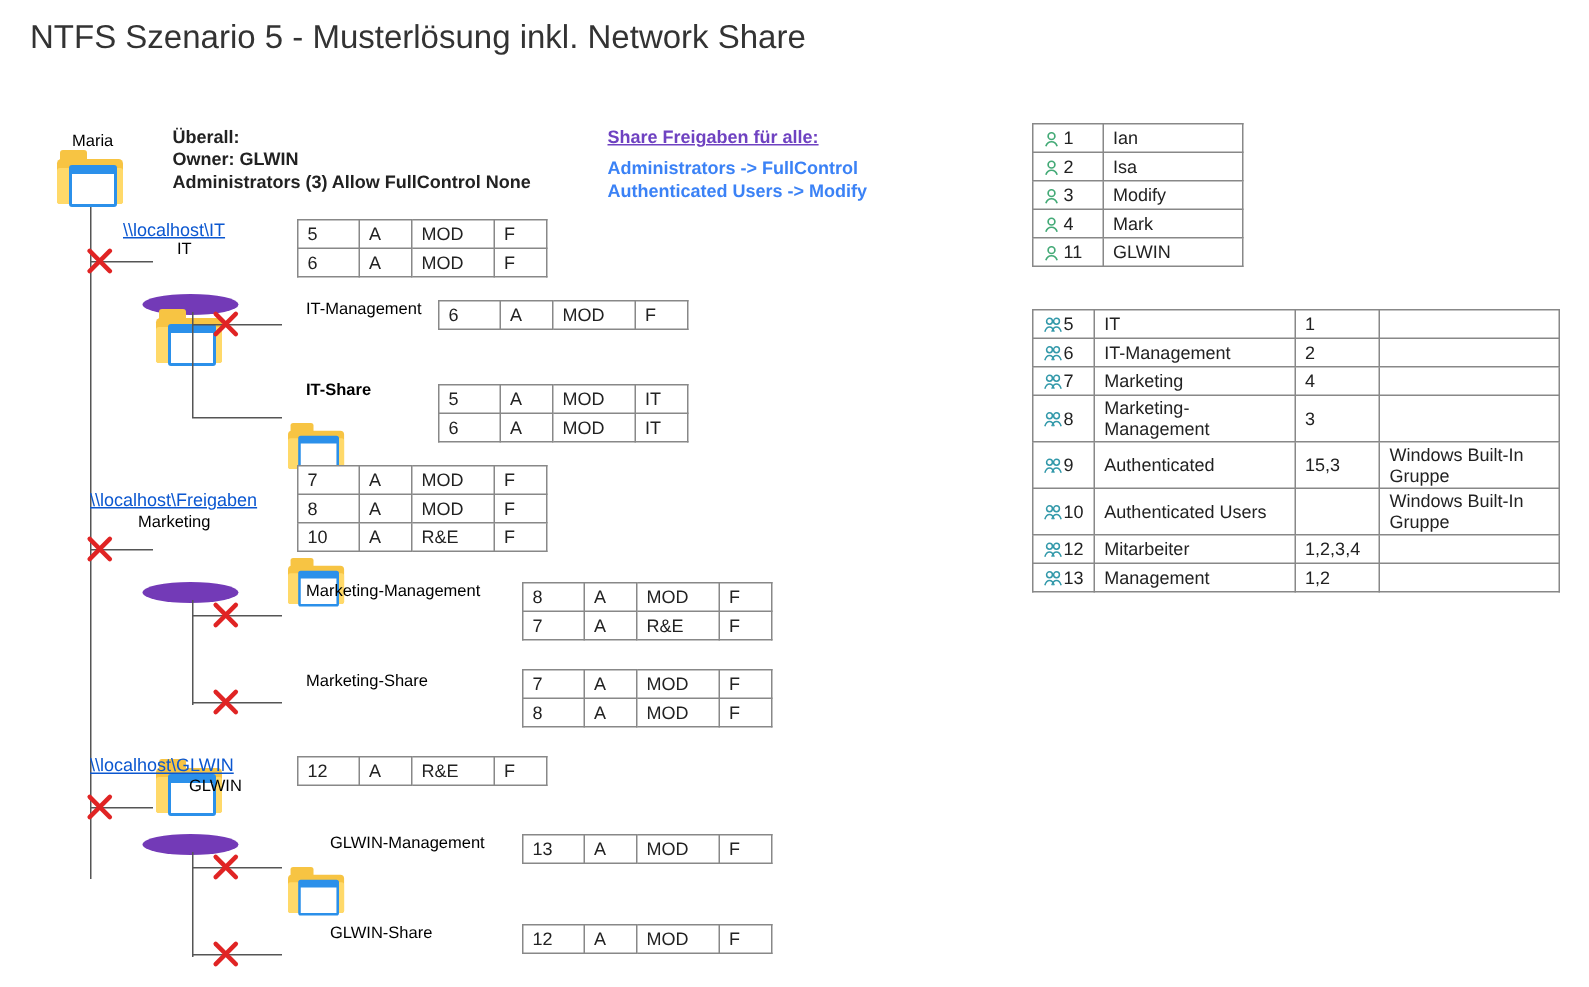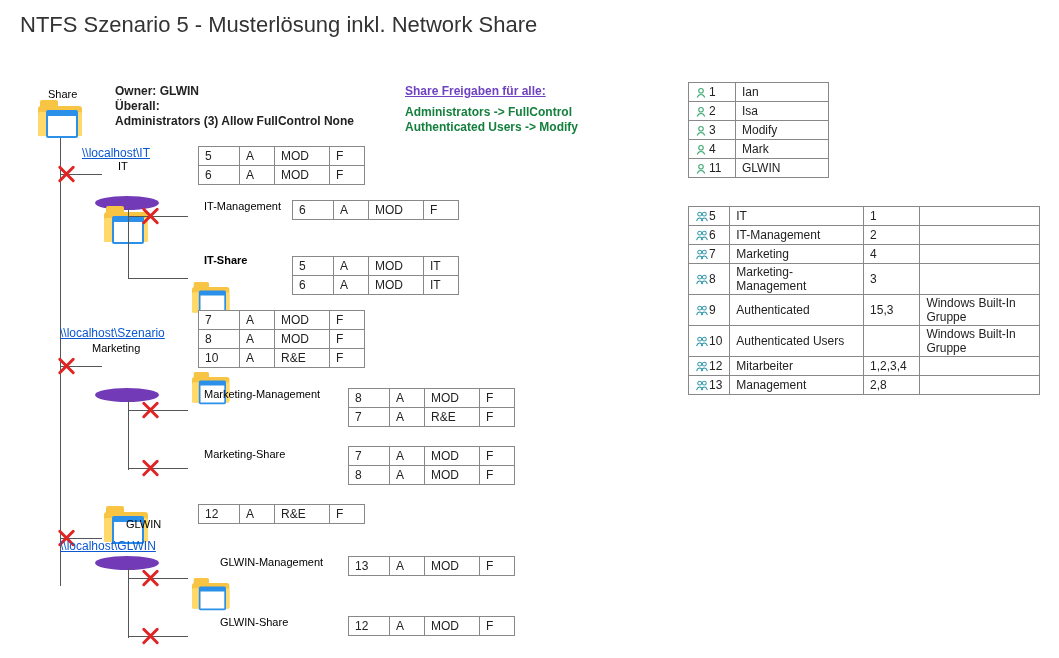--- a/index.html
+++ b/index.html
@@ -20,21 +20,21 @@
   }
   .canvas {
     position: relative;
     width: 1020px;
     height: 600px;
   }
   .abs { position: absolute; }
   .link { color: #0b57d0; text-decoration: underline; cursor: pointer; }
   .bold { font-weight: 700; }
   .purple { color: #6f42c1; font-weight: 700; text-decoration: underline; }
-  .purple2 { color: #15803d; font-weight: 700; }
+  .purple2 { color: #3b82f6; font-weight: 700; }
 
   
   .folder {
     position: relative;
     width: 44px;
     height: 36px;
   }
   .folder .back {
     position:absolute;
     bottom:0; left:0;
@@ -134,31 +134,31 @@
     white-space:nowrap;
   }
 </style>
 </head>
 <body>
 
 <h1 class="title">NTFS Szenario 5 - Musterlösung inkl. Network Share</h1>
 
 <div class="canvas">
 
-  <div class="abs folder-label" style="left:28px; top:30px;">Share</div>
+  <div class="abs folder-label" style="left:28px; top:30px;">Maria</div>
   <div class="abs folder" style="left:18px; top:42px;">
     <div class="tab"></div>
       <div class="back"></div>
       <div class="front"></div>
       <div class="window"></div>
   </div>
 
   <div class="abs" style="left:95px; top:26px; line-height:15px;">
+    <div class="bold">Überall:</div>
     <div class="bold">Owner: GLWIN</div>
-    <div class="bold">Überall:</div>
     <div class="bold">Administrators (3) Allow FullControl None</div>
   </div>
   <div class="abs" style="left:385px; top:26px; line-height:15px;">
     <div class="purple">Share Freigaben für alle:</div>
     <div style="height:6px"></div>
     <div class="purple2">Administrators -&gt; FullControl</div>
     <div class="purple2">Authenticated Users -&gt; Modify</div>
   </div>
 
   <div class="vline" style="left:40px; top:80px; height:448px;"></div>
@@ -233,21 +233,21 @@
           <td>6</td>
           <td>A</td>
           <td>MOD</td>
           <td>IT</td>
         </tr>
   </tbody>
     </table>
 
   <div class="hline" style="left:40px; top:308px; width:42px;"></div>
   <div class="redx" style="left:36px; top:298px;"></div>
-  <div class="abs link" style="left:40px; top:268px;">\\localhost\Szenario</div>
+  <div class="abs link" style="left:40px; top:268px;">\\localhost\Freigaben</div>
   <div class="abs folder-label" style="left:72px; top:284px;">Marketing</div>
   <div class="abs shadow" style="left:75px; top:330px;"></div>
   <div class="abs folder" style="left:84px; top:304px;">
     <div class="tab"></div>
       <div class="back"></div>
       <div class="front"></div>
       <div class="window"></div>
   </div>
   <table class="abs grid" style="left:178px; top:252px;">
     <tbody>
@@ -316,21 +316,21 @@
           <td>8</td>
           <td>A</td>
           <td>MOD</td>
           <td>F</td>
         </tr>
   </tbody>
     </table>
 
   <div class="hline" style="left:40px; top:480px; width:42px;"></div>
   <div class="redx" style="left:36px; top:470px;"></div>
-  <div class="abs link" style="left:40px; top:445px;margin-top:36px;">\\localhost\GLWIN</div>
+  <div class="abs link" style="left:40px; top:445px;">\\localhost\GLWIN</div>
   <div class="abs folder-label" style="left:106px; top:460px;">GLWIN</div>
   <div class="abs shadow" style="left:75px; top:498px;"></div>
 
   <table class="abs grid" style="left:178px; top:446px;">
     <tbody>
         <tr>
           <td class="col-id">12</td>
           <td class="col-a">A</td>
           <td class="col-p">R&amp;E</td>
           <td class="col-s">F</td>
@@ -490,19 +490,19 @@
           <td style="width:130px"></td>
         </tr>
         <tr>
           <td style="width:34px"><span class="grpicon"><svg viewBox="0 0 18 14" width="14" height="11">
                 <circle cx="6" cy="4" r="2.5" fill="none" stroke="#39a" stroke-width="1.3"></circle>
                 <circle cx="12" cy="4" r="2.5" fill="none" stroke="#39a" stroke-width="1.3"></circle>
                 <path d="M2 13c1-3 2.5-4 4-4s3 1 4 4" fill="none" stroke="#39a" stroke-width="1.3"></path>
                 <path d="M8 13c1-3 2.5-4 4-4s3 1 4 4" fill="none" stroke="#39a" stroke-width="1.3"></path>
               </svg></span>13</td>
           <td style="width:140px">Management</td>
-          <td style="width:46px">2,8</td>
+          <td style="width:46px">1,2</td>
           <td style="width:130px"></td>
         </tr>
       </tbody>
   </table>
 
 </div>
 
 </body></html>

